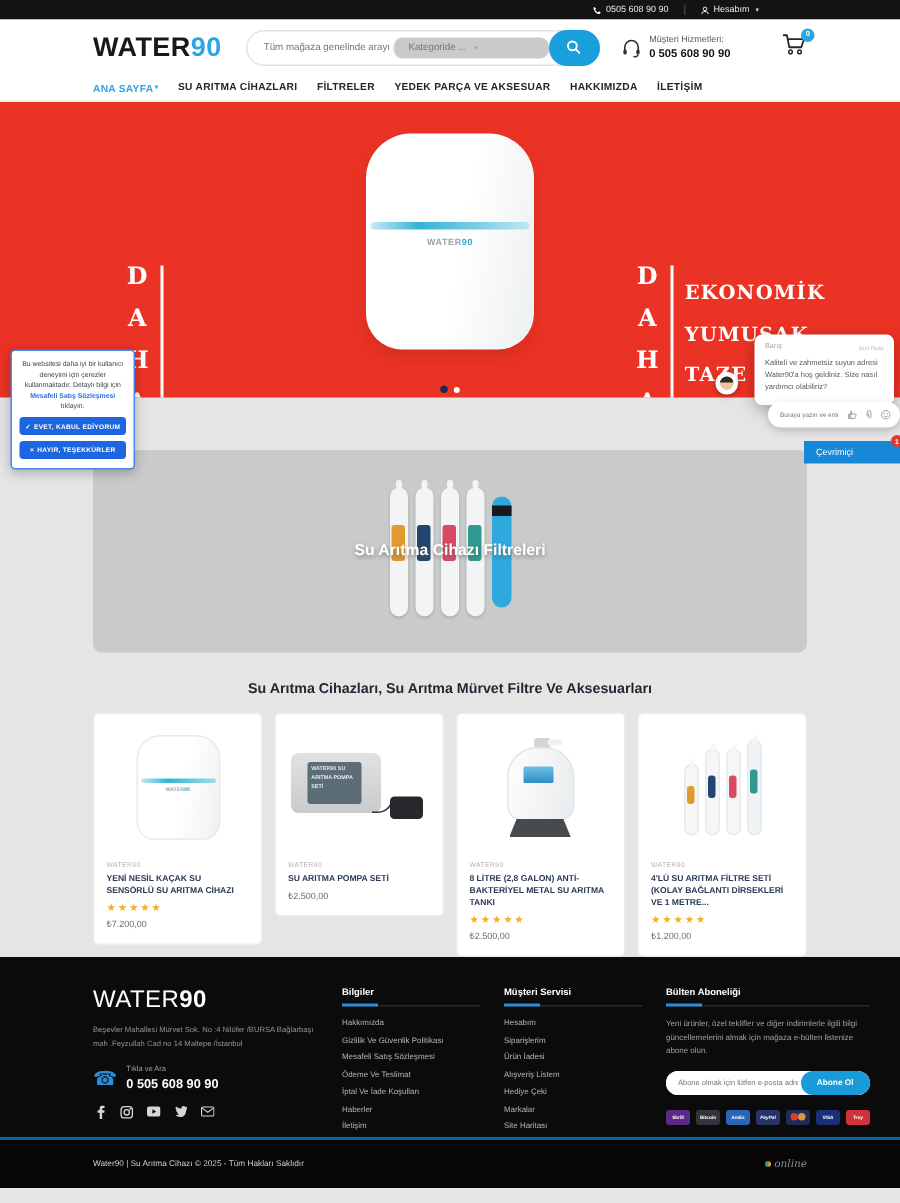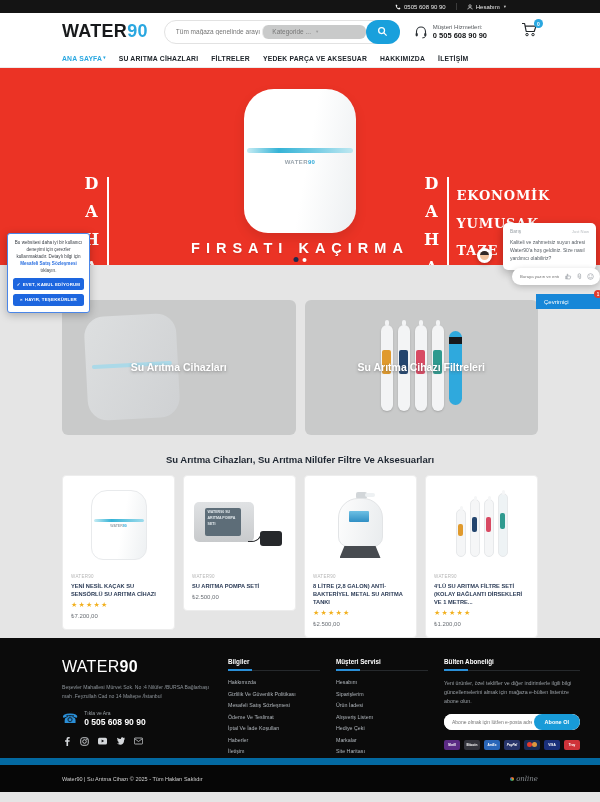--- a/index.html
+++ b/index.html
@@ -167,21 +167,21 @@
        font-size:3.2px;font-weight:bold;color:#fff;position:relative;}
   .pay-skrill{background:#5b2a84;} .pay-bitcoin{background:#33343c;} .pay-amex{background:#2966b8;}
   .pay-paypal{background:#27346a;font-style:italic;} .pay-visa{background:#1a2f7a;}
   .pay-troy{background:#cf3339;}
   .pay-mastercard{background:#1a2c57;font-size:0;}
   .pay-mastercard::before{content:"";position:absolute;left:3px;top:2.5px;width:5px;height:5px;
                           border-radius:50%;background:#e33b2e;}
   .pay-mastercard::after{content:"";position:absolute;right:3px;top:2.5px;width:5px;height:5px;
                          border-radius:50%;background:#f2a33c;opacity:.9;}
 
-  .copy{height:34px;background:#060606;border-top:7px solid #0369a1;display:flex;align-items:center;
+  .copy{height:34px;background:#060606;border-top:2px solid #0369a1;display:flex;align-items:center;
         justify-content:space-between;padding:0 62px;}
   .copy-text{font-size:5.5px;color:#cfcfcf;}
   .platform{display:flex;align-items:center;gap:2px;color:#8a8f94;font-size:7px;
             font-family:"DejaVu Serif",serif;font-style:italic;cursor:pointer;}
   .platform-dot{width:4px;height:4px;border-radius:50%;
                 background:conic-gradient(#e8432d,#f2b01e,#39a35a,#2a8fd8,#e8432d);}
 
   
   .cookie{position:absolute;left:7px;top:233px;width:83px;background:#fff;border:1px solid #4a86e8;
           border-radius:3px;padding:5px 5px 6px;z-index:60;box-shadow:0 2px 8px rgba(0,0,0,.25);
@@ -307,34 +307,27 @@
           <span>H</span>
           <span>A</span>
         </div>
       <div class="daha-line"></div>
       <div class="daha-words">
           <div>EKONOMİK</div>
           <div>YUMUŞAK</div>
           <div>TAZE</div>
         </div>
     </div>
-    <div class="hero-cta">FIRSATI KAÇIRMA</div>
     <div class="hero-dots">
       <span class="dot1"></span>
       <span class="dot2"></span>
     </div>
   </section>
 
   <section class="cats">
-    <div class="cat">
-      <div class="cat1-dev">
-          <div class="cat1-band"></div>
-        </div>
-      <div class="cat-title">Su Arıtma Cihazları</div>
-    </div>
     <div class="cat">
       <div class="cat2-illu">
         <div class="capsule">
             <div class="stripe st-orange"></div>
           </div>
         <div class="capsule">
             <div class="stripe st-navy"></div>
           </div>
         <div class="capsule">
             <div class="stripe st-red"></div>
@@ -342,21 +335,21 @@
         <div class="capsule">
             <div class="stripe st-teal"></div>
           </div>
         <div class="membrane"></div>
       </div>
       <div class="cat-title">Su Arıtma Cihazı Filtreleri</div>
     </div>
   </section>
 
   <section>
-    <h2 class="prods-heading">Su Arıtma Cihazları, Su Arıtma Nilüfer Filtre Ve Aksesuarları</h2>
+    <h2 class="prods-heading">Su Arıtma Cihazları, Su Arıtma Mürvet Filtre Ve Aksesuarları</h2>
     <div class="prod-grid" id="prod-grid">
         <div class="pcard">
           <div class="pimg">
             <div class="pi-purifier">
               <div class="pi-band"></div>
               <div class="pi-logo">WATER<span class="l90">90</span></div>
             </div>
           </div>
           <div class="pbrand">WATER90</div>
           <div class="pname">YENİ NESİL KAÇAK SU SENSÖRLÜ SU ARITMA CİHAZI</div>

